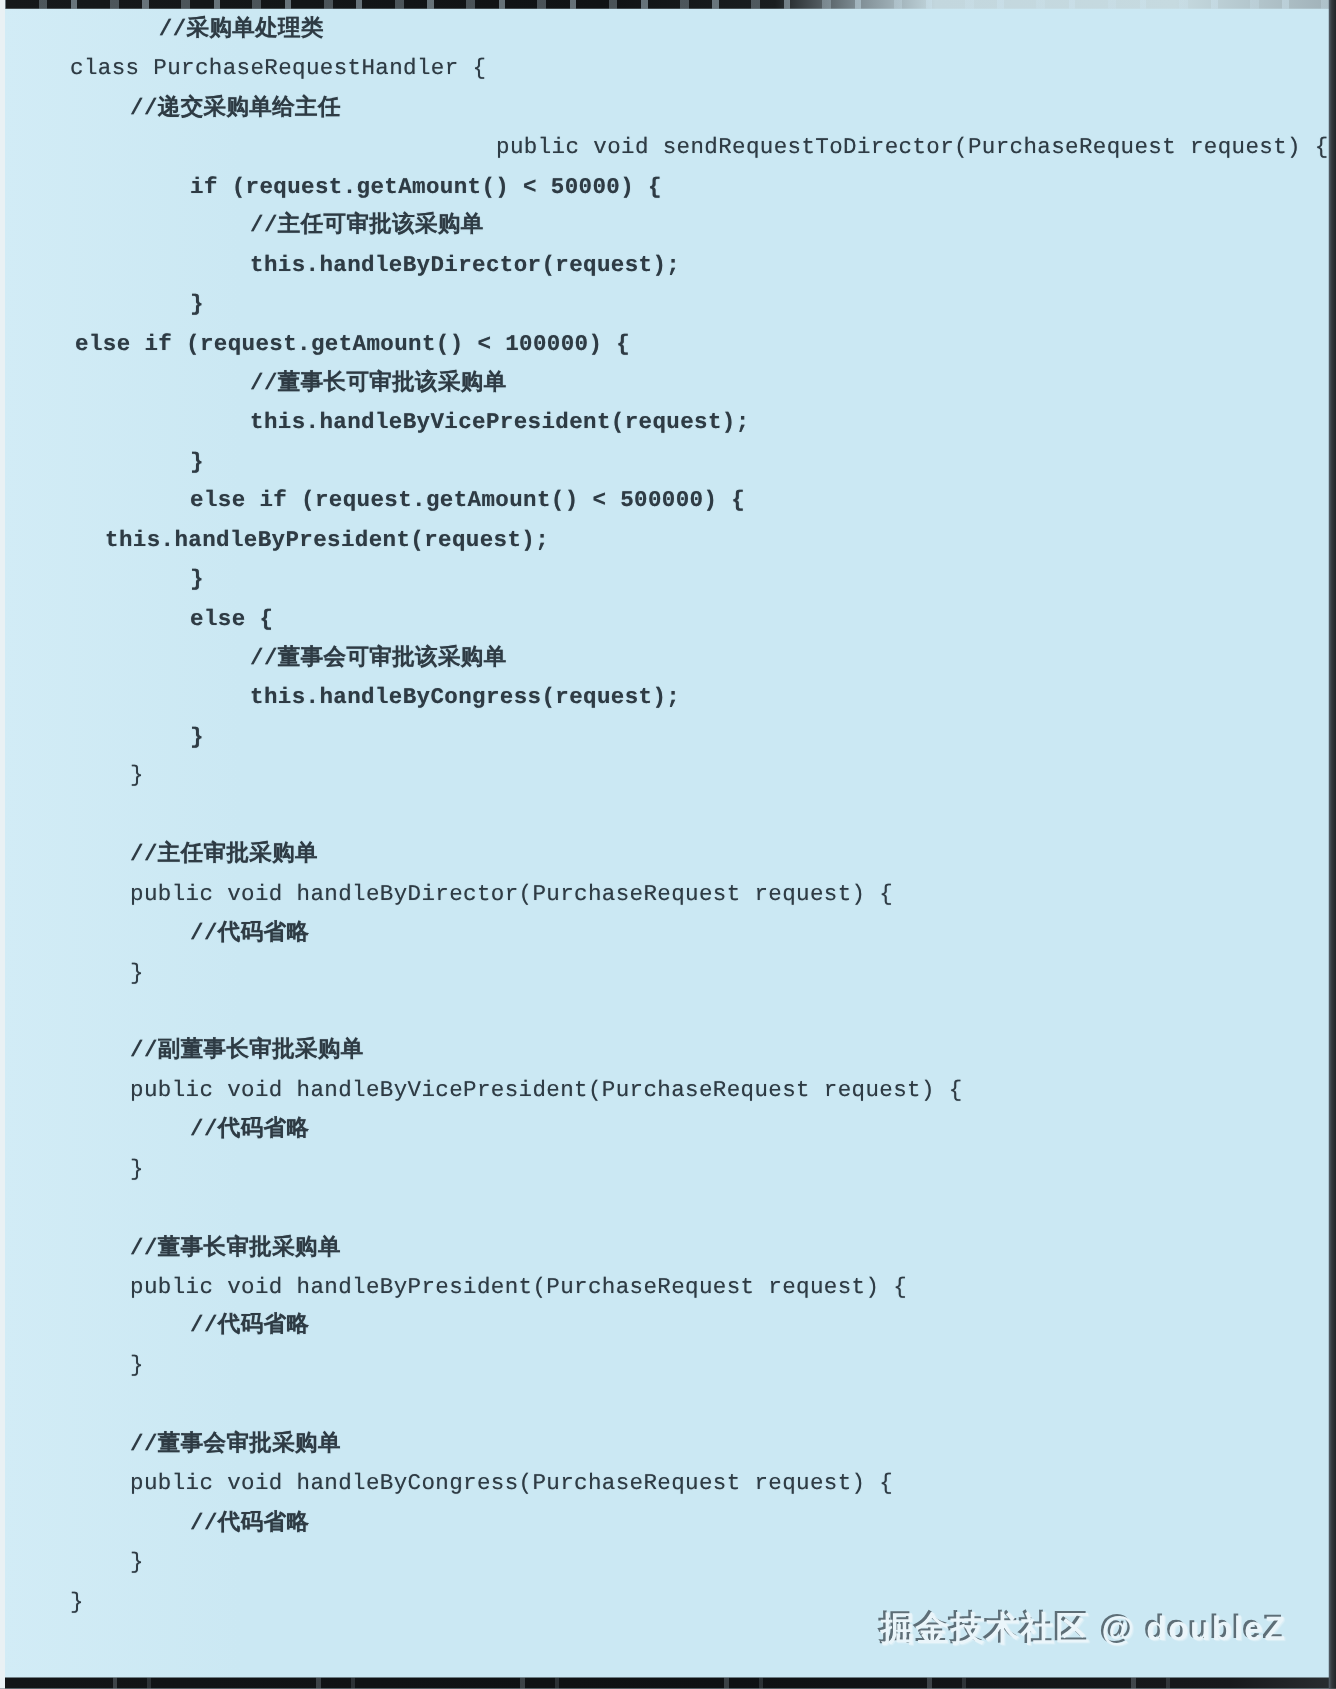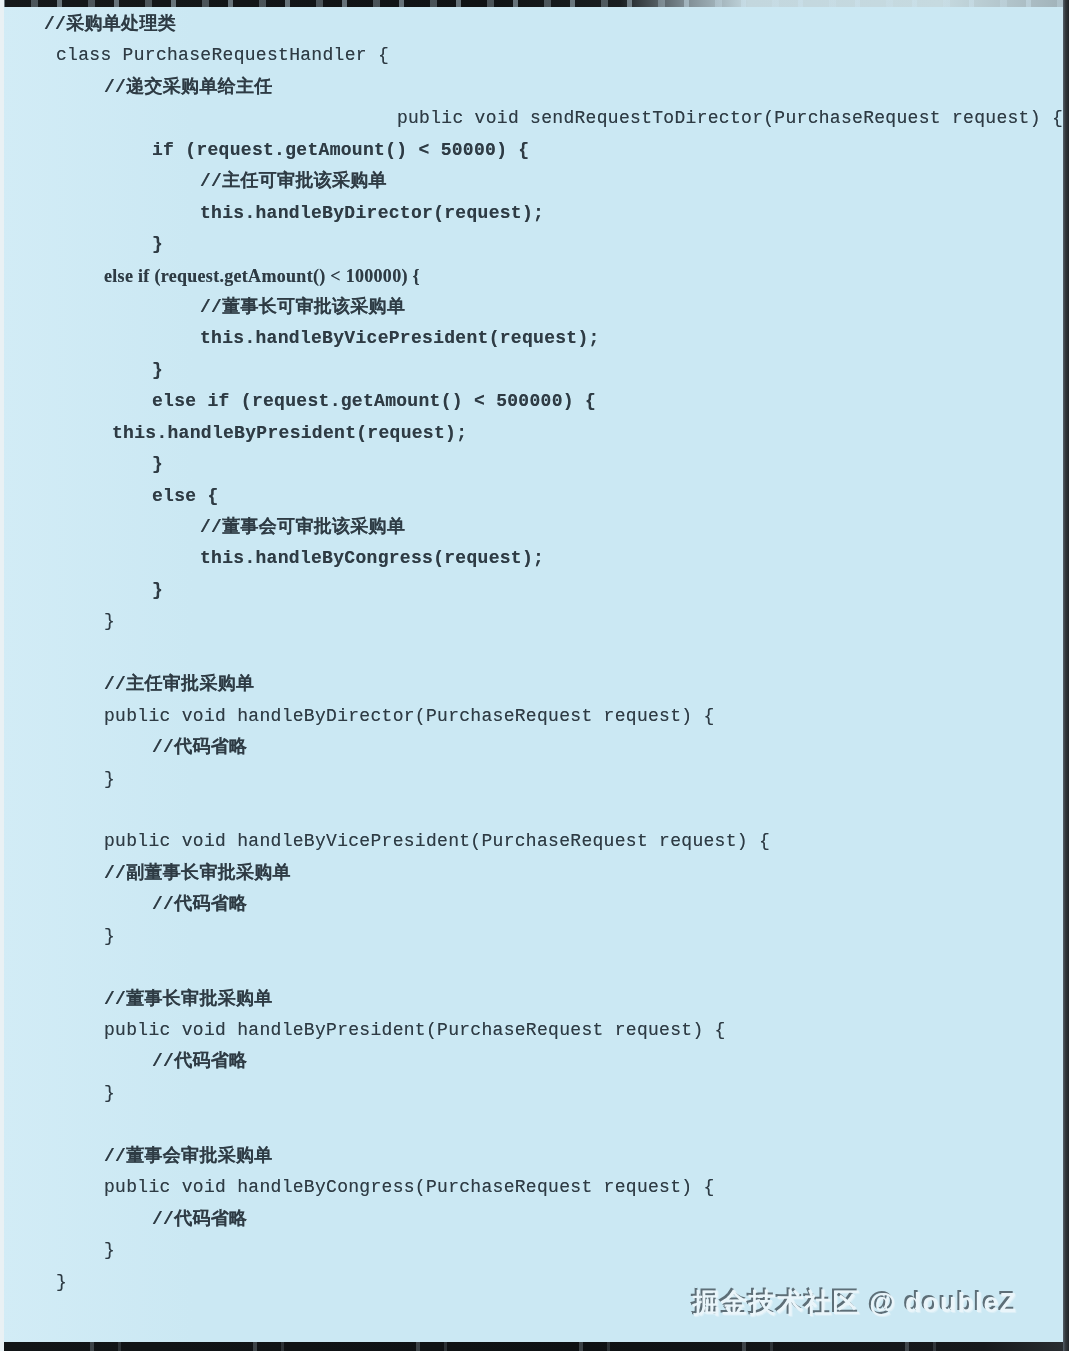--- a/index.html
+++ b/index.html
@@ -70,63 +70,63 @@
     font-size: 18px;
     letter-spacing: 0.3px;
     color: var(--fg, #2e3b44);
     white-space: pre;
     text-shadow: 0 0 0.6px rgba(46,59,68,0.55);
   }
   .code-line.bold { font-weight: bold; }
   .watermark {
     position: absolute;
     top: 1285px;
-    right: 52px;
+    right: 40px;
     font-family: "Liberation Sans", "DejaVu Sans", sans-serif;
     font-size: 27px;
     font-weight: bold;
     letter-spacing: 1px;
     color: var(--wm, #eaf5fa);
     text-shadow: -2px -2px 0 rgba(74,88,96,0.85), 1px 1px 1px rgba(255,255,255,0.35);
   }
 </style>
 </head>
 <body>
 
 <div class="page">
   <div class="strip-top"></div>
   <div class="code" id="code-area">
-      <div class="code-line bold" style="padding-left: 44px;">//采购单处理类</div>
+      <div class="code-line bold" style="padding-left: 80px; margin-left: 47px;">//采购单处理类</div>
       <div class="code-line" style="padding-left: 56px;">class PurchaseRequestHandler {</div>
       <div class="code-line bold" style="padding-left: 104px;">//递交采购单给主任</div>
       <div class="code-line" style="padding-left: 52px; text-align: right;">public void sendRequestToDirector(PurchaseRequest request) {</div>
       <div class="code-line bold" style="padding-left: 152px;">if (request.getAmount() &lt; 50000) {</div>
       <div class="code-line bold" style="padding-left: 200px;">//主任可审批该采购单</div>
       <div class="code-line bold" style="padding-left: 200px;">this.handleByDirector(request);</div>
       <div class="code-line bold" style="padding-left: 152px;">}</div>
-      <div class="code-line bold" style="padding-left: 104px; font-family: Liberation Serif, serif;">else if (request.getAmount() &lt; 100000) {</div>
+      <div class="code-line bold" style="padding-left: 60px;">else if (request.getAmount() &lt; 100000) {</div>
       <div class="code-line bold" style="padding-left: 200px;">//董事长可审批该采购单</div>
       <div class="code-line bold" style="padding-left: 200px;">this.handleByVicePresident(request);</div>
       <div class="code-line bold" style="padding-left: 152px;">}</div>
       <div class="code-line bold" style="padding-left: 152px;">else if (request.getAmount() &lt; 500000) {</div>
-      <div class="code-line bold" style="padding-left: 112px;">this.handleByPresident(request);</div>
+      <div class="code-line bold" style="padding-left: 84px;">this.handleByPresident(request);</div>
       <div class="code-line bold" style="padding-left: 152px;">}</div>
       <div class="code-line bold" style="padding-left: 152px;">else {</div>
       <div class="code-line bold" style="padding-left: 200px;">//董事会可审批该采购单</div>
       <div class="code-line bold" style="padding-left: 200px;">this.handleByCongress(request);</div>
       <div class="code-line bold" style="padding-left: 152px;">}</div>
       <div class="code-line" style="padding-left: 104px;">}</div>
       <div class="code-line" style="padding-left: 56px;"></div>
       <div class="code-line bold" style="padding-left: 104px;">//主任审批采购单</div>
       <div class="code-line" style="padding-left: 104px;">public void handleByDirector(PurchaseRequest request) {</div>
       <div class="code-line bold" style="padding-left: 152px;">//代码省略</div>
       <div class="code-line" style="padding-left: 104px;">}</div>
       <div class="code-line" style="padding-left: 56px;"></div>
+      <div class="code-line bold" style="padding-left: 104px;">//副董事长审批采购单</div>
       <div class="code-line" style="padding-left: 104px;">public void handleByVicePresident(PurchaseRequest request) {</div>
-      <div class="code-line bold" style="padding-left: 104px;">//副董事长审批采购单</div>
       <div class="code-line bold" style="padding-left: 152px;">//代码省略</div>
       <div class="code-line" style="padding-left: 104px;">}</div>
       <div class="code-line" style="padding-left: 56px;"></div>
       <div class="code-line bold" style="padding-left: 104px;">//董事长审批采购单</div>
       <div class="code-line" style="padding-left: 104px;">public void handleByPresident(PurchaseRequest request) {</div>
       <div class="code-line bold" style="padding-left: 152px;">//代码省略</div>
       <div class="code-line" style="padding-left: 104px;">}</div>
       <div class="code-line" style="padding-left: 56px;"></div>
       <div class="code-line bold" style="padding-left: 104px;">//董事会审批采购单</div>
       <div class="code-line" style="padding-left: 104px;">public void handleByCongress(PurchaseRequest request) {</div>

